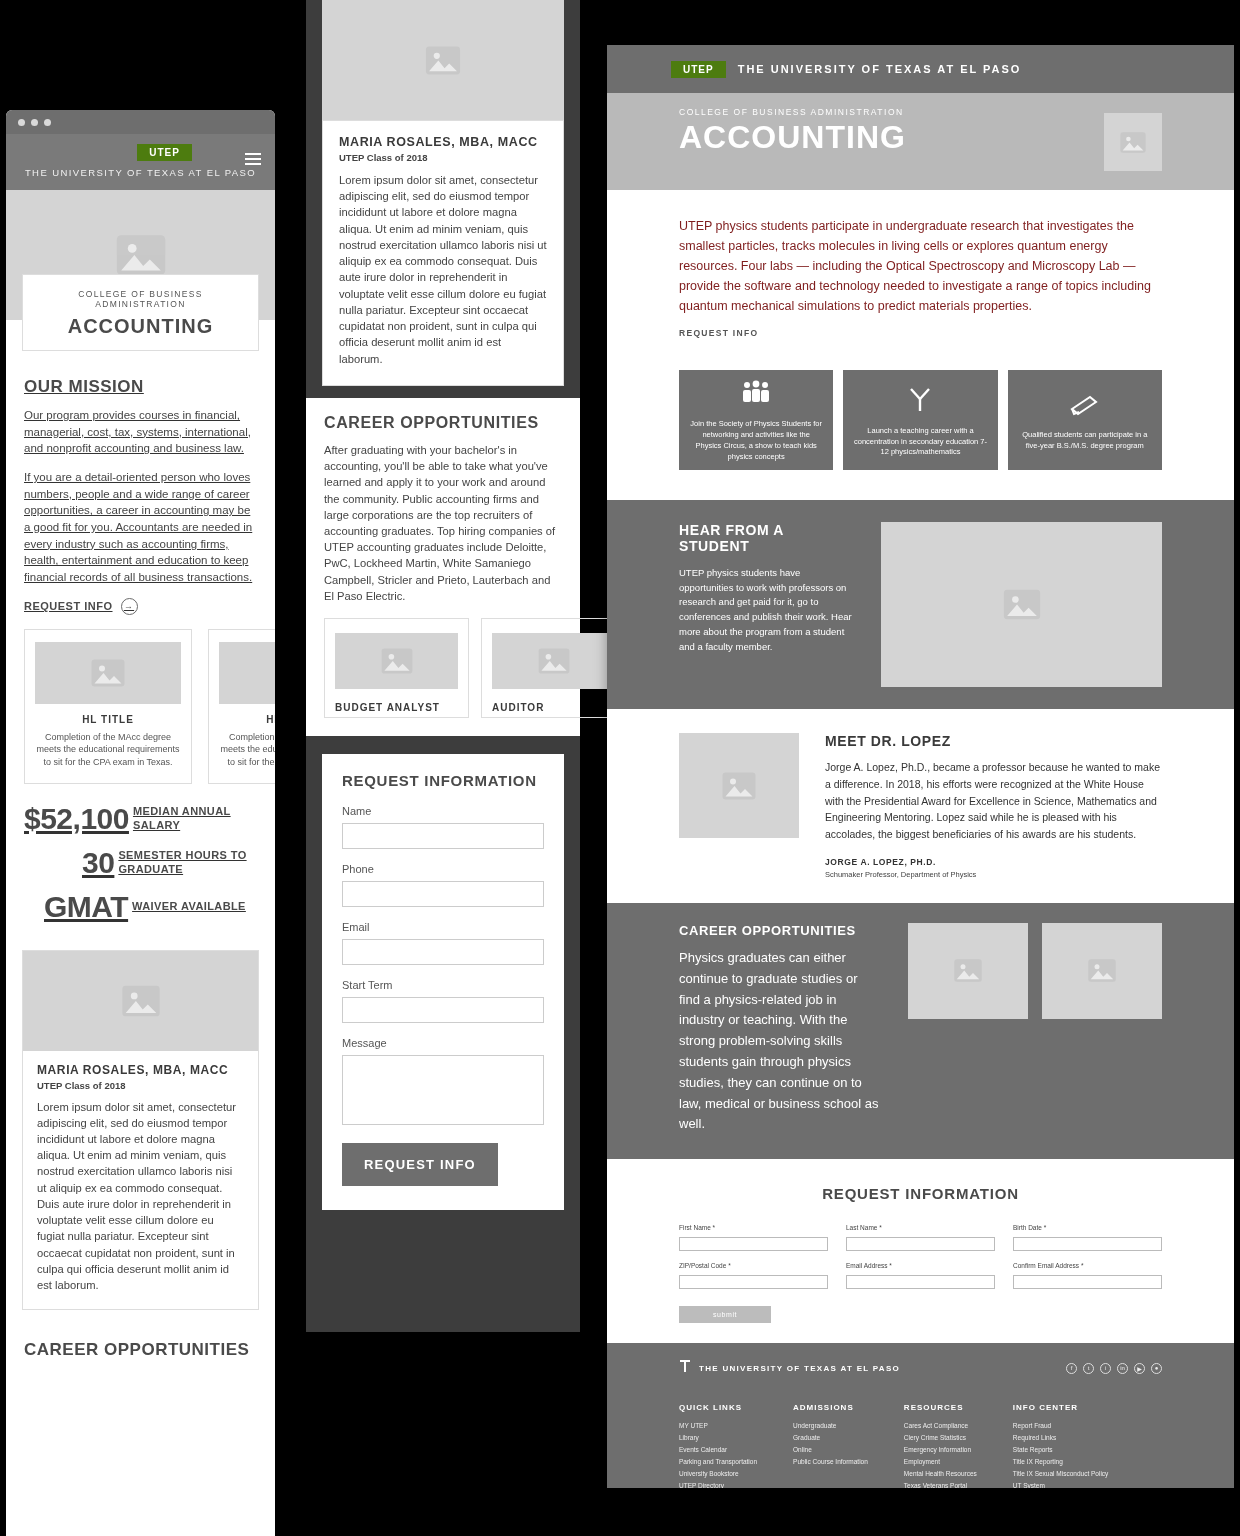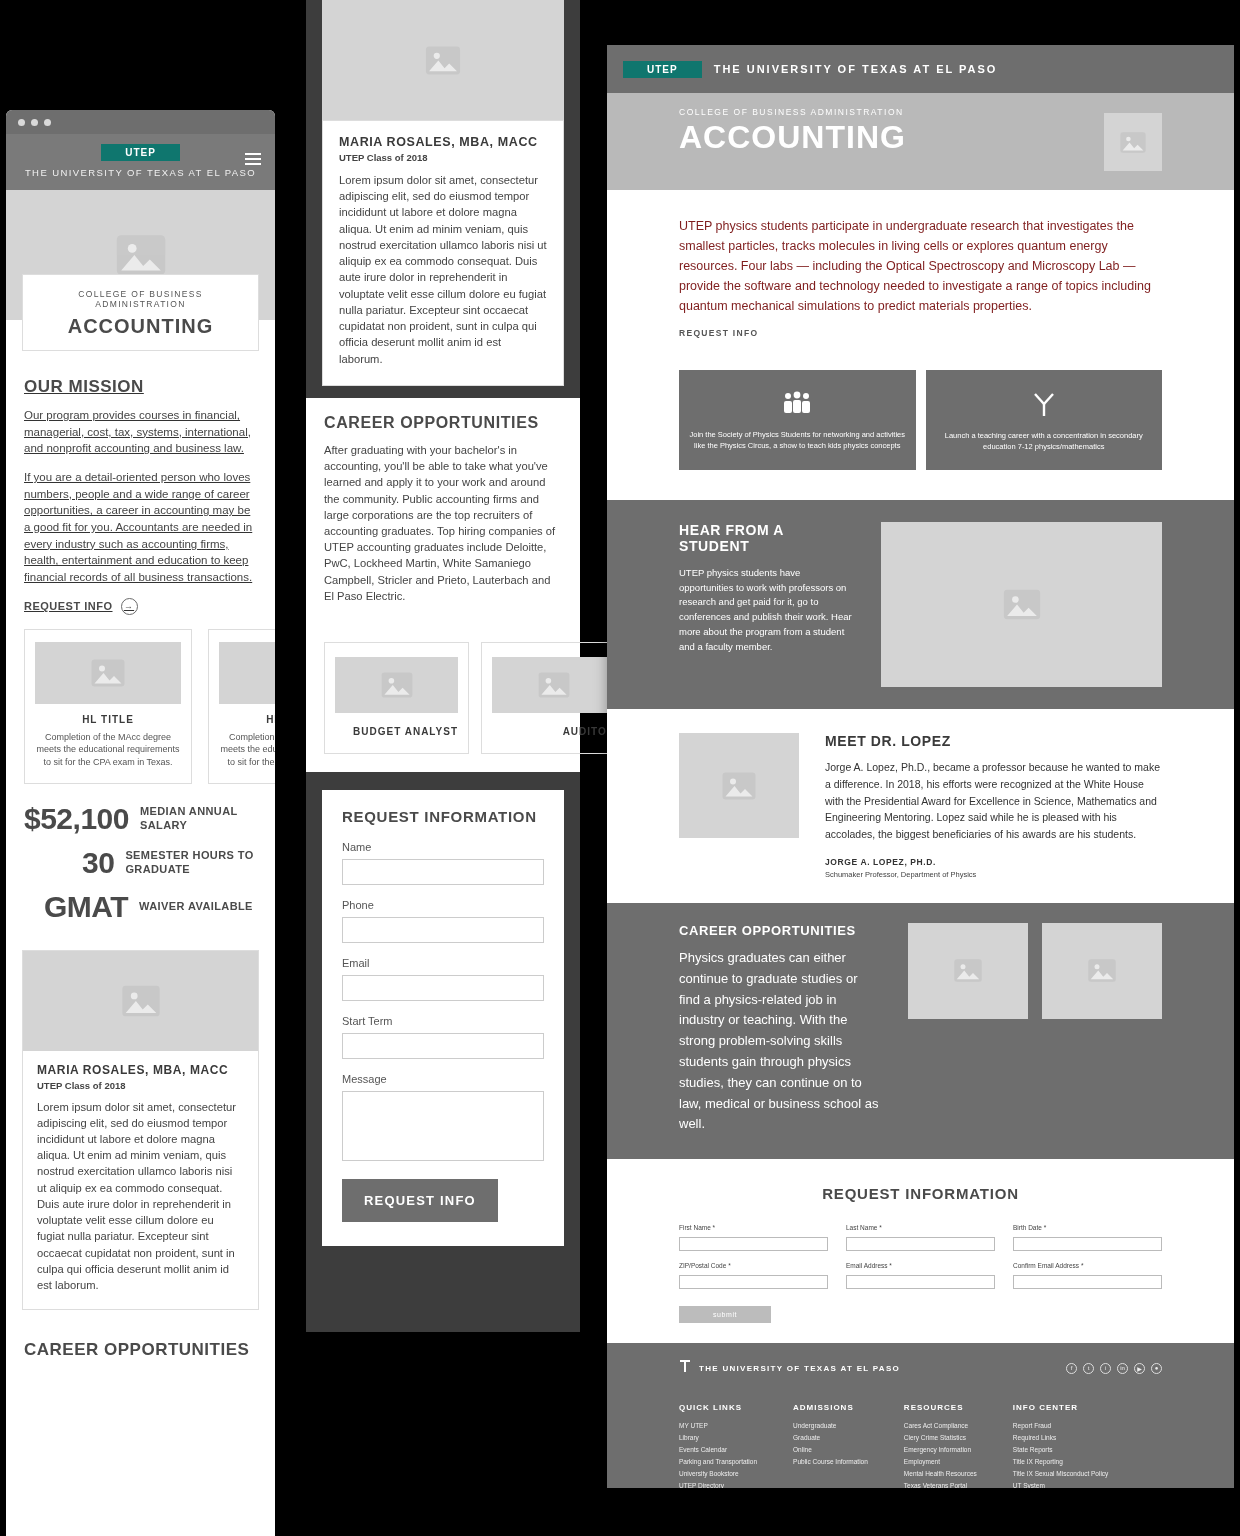--- a/index.html
+++ b/index.html
@@ -18,22 +18,22 @@
 
   
   #mobile {
     position:absolute; left:6px; top:110px; width:269px; height:1426px;
     background:#fff; border-radius:6px 6px 0 0; overflow:hidden;
     box-shadow:0 2px 10px rgba(0,0,0,.4);
   }
   #mobile .mtop { background:#6e6e6e; height:24px; display:flex; align-items:center; padding-left:12px; gap:6px; }
   #mobile .dot { width:7px;height:7px;border-radius:50%;background:#d9d9d9; }
   #mobile .mhead { background:#7a7a7a; padding:8px 14px 12px; color:#fff; position:relative; }
-  .utep-logo { background:#0f766e; color:#fff; font-weight:bold; font-size:10px; letter-spacing:1px;
-               padding:3px 24px; display:inline-block; }
+  .utep-logo { background:#4d7c0f; color:#fff; font-weight:bold; font-size:10px; letter-spacing:1px;
+               padding:3px 12px; display:inline-block;margin-left:48px; }
   #mobile .mlogo-wrap { text-align:center; }
   #mobile .hamb { position:absolute; right:14px; top:16px; width:16px; }
   #mobile .hamb i { display:block; height:2px; background:#fff; margin:3px 0; }
   #mobile .muni { text-align:center; font-size:9.5px; letter-spacing:1.4px; color:#f0f0f0; margin-top:6px; }
   #mobile .mhero { height:130px; }
   #mobile .mcard {
     background:#fff; border:1px solid #ddd; margin:-46px 16px 0; padding:14px 10px 12px;
     position:relative; text-align:center;
   }
   #mobile .mcard .sub { font-size:8.5px; letter-spacing:1.3px; color:#555; }
@@ -43,21 +43,21 @@
   #mobile p.body { font-size:11.5px; line-height:1.45; color:#444; margin:0 0 12px; }
   .reqinfo-link { display:flex; align-items:center; gap:8px; font-size:11px; letter-spacing:1.2px; color:#4a4a4a; }
   .arrow-circ { width:17px;height:17px;border:1.4px solid #6a6a6a;border-radius:50%;
                 display:flex;align-items:center;justify-content:center;font-size:9px;color:#5a5a5a; }
   #mobile .tiles { display:flex; gap:16px; padding:14px 18px 0; }
   #mobile .tile { border:1px solid #ddd; flex:1 0 168px; padding:12px 10px 14px; text-align:center; background:#fff; }
   #mobile .tile .ph { height:62px; margin-bottom:10px; }
   #mobile .tile .th { font-size:10px; letter-spacing:1px; color:#3a3a3a; font-weight:bold; }
   #mobile .tile .tb { font-size:9px; line-height:1.4; color:#555; margin-top:6px; }
   #mobile .stats { padding:18px 18px 6px; }
-  #mobile .stat { display:flex; align-items:center; gap:11px; margin-bottom:10px; }
+  #mobile .stat { display:flex; align-items:center; gap:4px; margin-bottom:10px;text-decoration:underline; }
   #mobile .stat .num { font-size:30px; color:#4a4a4a; letter-spacing:-.5px; }
   #mobile .stat .lbl { font-size:11px; line-height:1.25; color:#4a4a4a; font-weight:bold; letter-spacing:.4px; }
   #mobile .quote { border:1px solid #ddd; margin:10px 16px 0; background:#fff; }
   #mobile .quote .ph { height:100px; }
   #mobile .quote .qb { padding:12px 14px 16px; }
   #mobile .quote .qn { font-size:12px; color:#3a3a3a; letter-spacing:.6px; }
   #mobile .quote .qc { font-size:9.5px; font-weight:bold; color:#444; margin:3px 0 8px; }
   #mobile .quote .qt { font-size:11.2px; line-height:1.45; color:#444; }
   #mobile .footsec { padding:20px 18px; }
 
@@ -66,21 +66,21 @@
   #tab-inner { position:absolute; left:0; top:0; width:274px; }
   #tablet .thero { height:120px; margin:8px 16px 0; }
   #tablet .tq { background:#fff; border:1px solid #ddd; margin:0 16px; padding:14px 16px 18px; }
   #tablet .tq .qn { font-size:12.5px; color:#3a3a3a; letter-spacing:.6px; }
   #tablet .tq .qc { font-size:9.5px; font-weight:bold; color:#444; margin:3px 0 9px; }
   #tablet .tq .qt { font-size:11.2px; line-height:1.45; color:#444; }
   #tablet .tsec { background:#fff; margin:12px 0 0; padding:16px 18px 18px; }
   #tablet h2.sech { font-size:16px; color:#4a4a4a; letter-spacing:.6px; margin:0 0 10px; }
   #tablet p.body { font-size:11.2px; line-height:1.45; color:#444; margin:0 0 14px; }
   #tablet .jobs { display:flex; gap:12px; }
-  #tablet .job { border:1px solid #ddd; width:145px; flex:0 0 145px; padding:14px 10px 14px; text-align:right;margin-top:24px; }
+  #tablet .job { border:1px solid #ddd; width:145px; flex:0 0 145px; padding:14px 10px 2px; text-align:left; }
   #tablet .job .ph { height:56px; margin-bottom:12px; }
   #tablet .job .jt { font-size:10px; font-weight:bold; letter-spacing:1px; color:#3a3a3a; line-height:1.4; }
   #tablet .form { background:#fff; margin:18px 16px 0; padding:18px 20px 24px; }
   #tablet .form h3 { font-size:15px; color:#4a4a4a; letter-spacing:.7px; margin:0 0 16px; }
   #tablet label { display:block; font-size:11px; color:#555; margin-bottom:6px; }
   #tablet input.fi, #tablet textarea.fi {
     width:100%; border:1px solid #ccc; height:26px; margin-bottom:14px; background:#fff;
     font-family:inherit; font-size:11px; padding:2px 6px;
   }
   #tablet textarea.fi { height:70px; resize:none; }
@@ -343,20 +343,29 @@
     <div class="dtile">
       <span>
         <svg width="30" height="28" viewBox="0 0 30 28" fill="none" stroke="#fff" stroke-width="2.4">
             <path d="M15 27V15"></path>
             <path d="M15 15L6 5"></path>
             <path d="M15 15L24 5"></path>
           </svg>
       </span>
       <span class="tt">Launch a teaching career with a concentration in secondary education 7-12 physics/mathematics</span>
     </div>
+    <div class="dtile">
+      <span>
+        <svg width="34" height="26" viewBox="0 0 34 26" fill="none" stroke="#fff" stroke-width="2">
+            <path d="M4 19l18-12 6 5-18 12z"></path>
+            <path d="M4 19l2 5 5-2"></path>
+          </svg>
+      </span>
+      <span class="tt">Qualified students can participate in a five-year B.S./M.S. degree program</span>
+    </div>
   </div>
 
   <div class="dstudent">
     <div class="l">
       <h3 class="cond">HEAR FROM A STUDENT</h3>
       <p>UTEP physics students have opportunities to work with professors on research and get paid for it, go to conferences and publish their work. Hear more about the program from a student and a faculty member.</p>
     </div>
     <div class="ph">
       <svg width="40" height="33" viewBox="0 0 24 20">
           <rect x="1" y="1" width="22" height="18" rx="2" fill="#bfbfbf"></rect>

